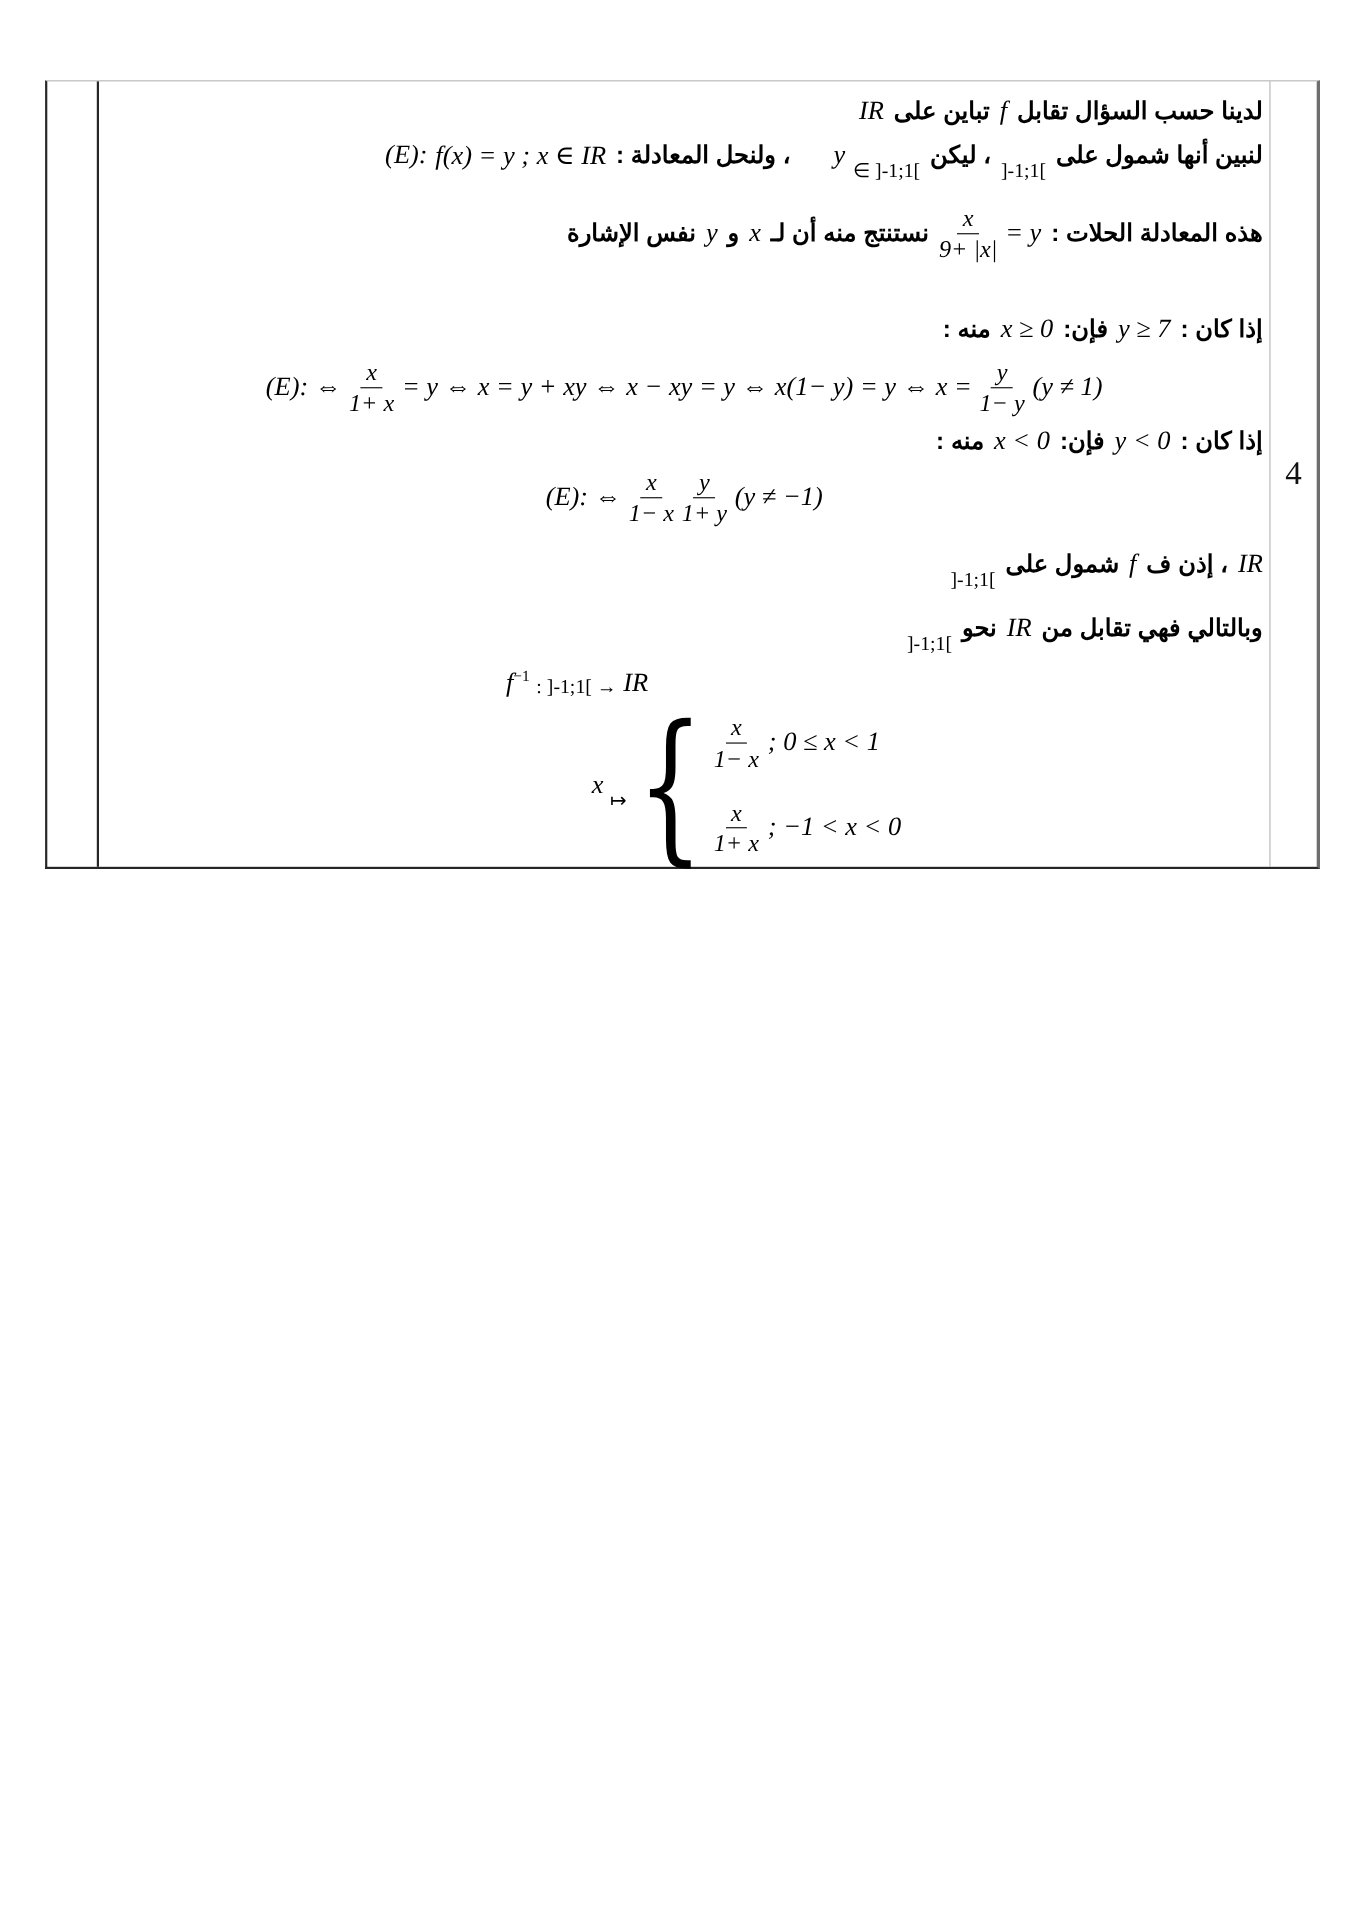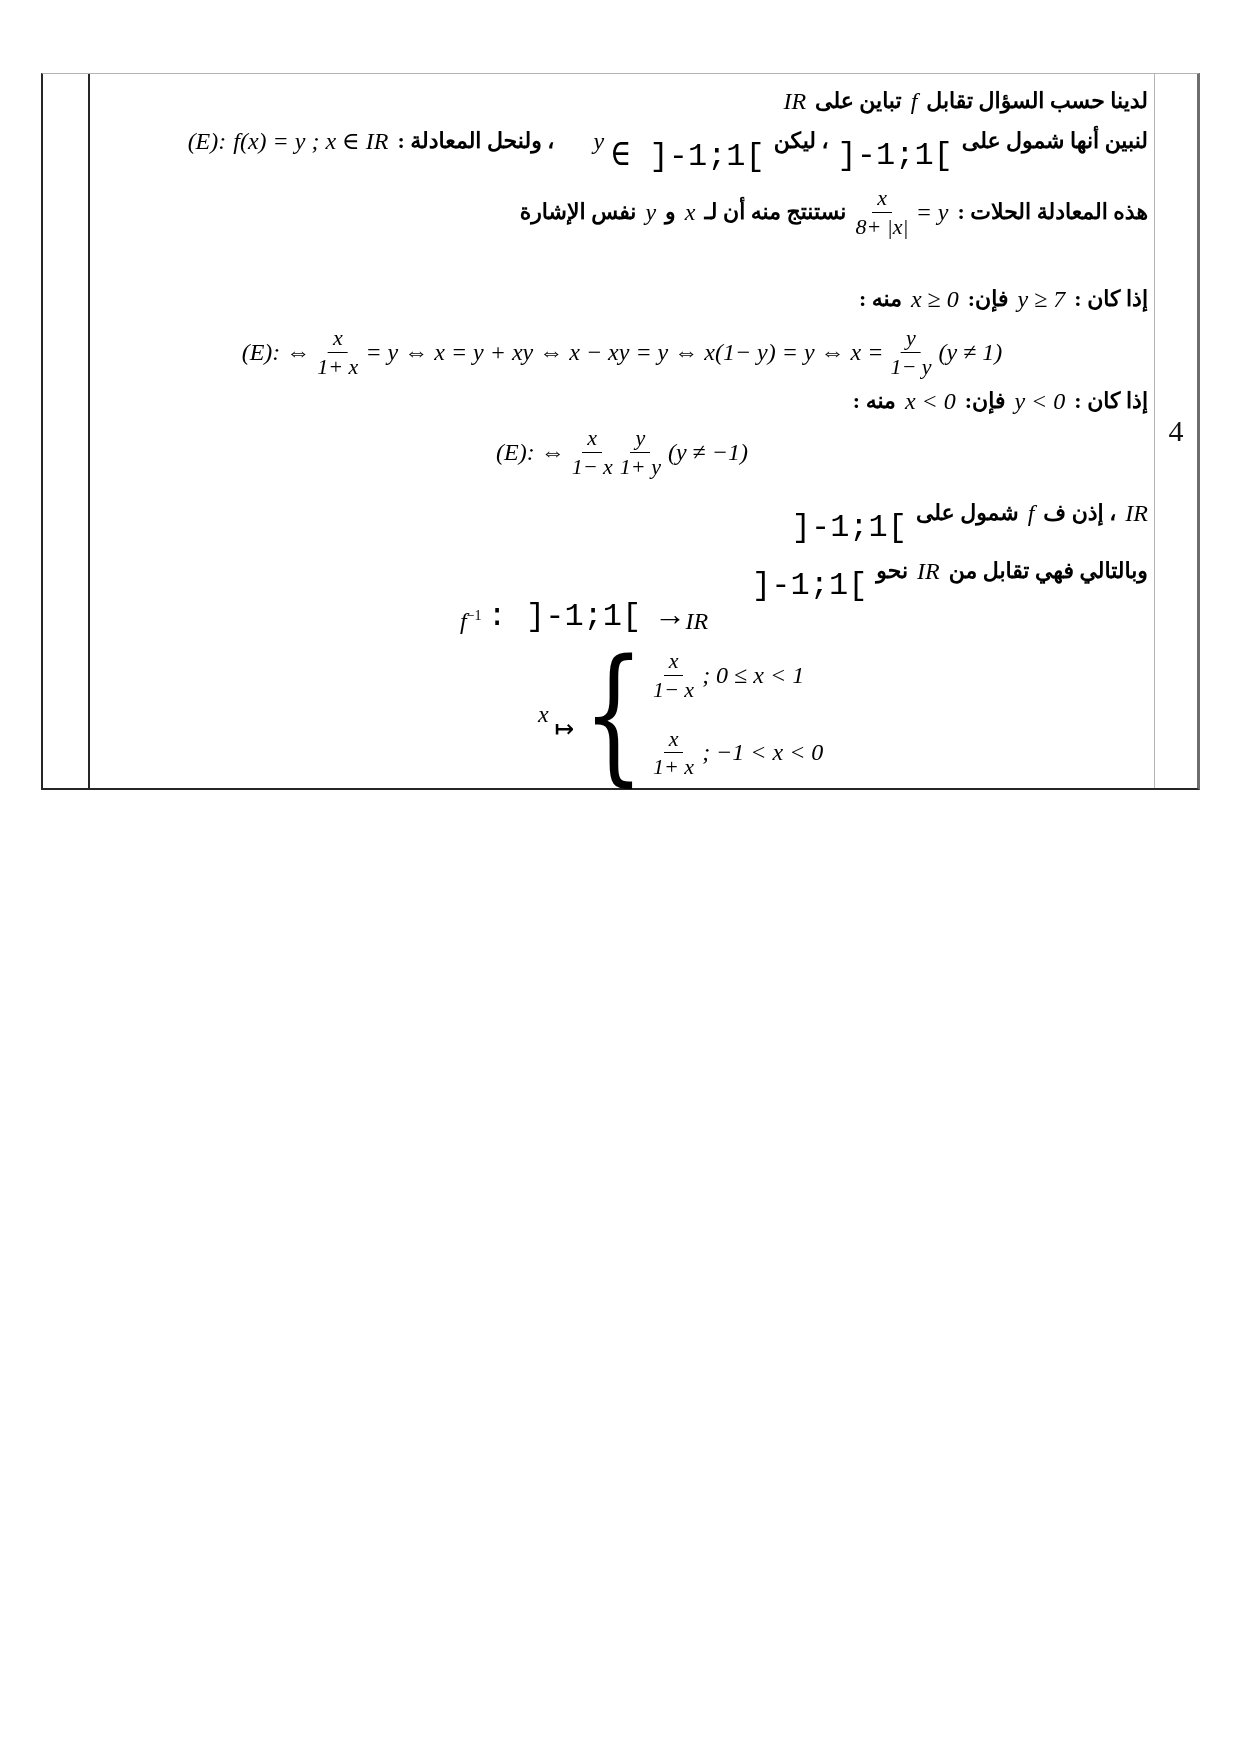--- a/index.html
+++ b/index.html
@@ -14,25 +14,25 @@
   .qnum{font-family:"Liberation Serif","DejaVu Serif",serif;font-size:30px;color:#111;}
   .cell-main{position:absolute;left:47px;right:43px;top:0;bottom:0;}
 
   .line{position:absolute;display:flex;direction:rtl;align-items:center;gap:9px;
         white-space:nowrap;height:34px;}
   .r{right:6px;}
   .eqline{position:absolute;display:flex;direction:ltr;align-items:center;gap:7px;
           white-space:nowrap;left:50%;transform:translateX(-50%);}
   .ltrline{position:absolute;display:flex;direction:ltr;align-items:center;gap:6px;white-space:nowrap;}
 
-  .ar{font-family:Liberation Serif, serif;font-weight:700;font-size:22px;direction:rtl;unicode-bidi:isolate;}
+  .ar{font-family:Liberation Sans, sans-serif;font-weight:700;font-size:22px;direction:rtl;unicode-bidi:isolate;}
   .math{font-family:"Liberation Serif","DejaVu Serif","DejaVu Sans",serif;font-style:italic;
         font-size:24px;direction:ltr;unicode-bidi:isolate;}
-  .mathn{font-family:Liberation Mono, monospace;font-style:normal;
-        font-size:32px;direction:ltr;unicode-bidi:isolate;margin-top:28px;}
+  .mathn{font-family:Liberation Serif, serif;font-style:normal;
+        font-size:18px;direction:ltr;unicode-bidi:isolate;margin-top:28px;}
   .ltrgrp{display:inline-flex;direction:ltr;align-items:center;gap:7px;unicode-bidi:isolate;}
   .gap-lg{margin-inline-start:30px;}
 
   .frac{display:inline-flex;flex-direction:column;align-items:center;direction:ltr;
         font-family:"Liberation Serif","DejaVu Serif","DejaVu Sans",serif;font-style:italic;
         font-size:22px;line-height:1.15;vertical-align:middle;}
   .frac .num{border-bottom:1.5px solid #000;padding:0 5px 1px;}
   .frac .den{padding-top:1px;}
 
   .sup{font-size:14px;vertical-align:9px;font-style:normal;
@@ -76,21 +76,21 @@
           <span class="math">(E):</span>
           <span class="math">f(x) = y ; x ∈ IR</span>
         </span>
       </div>
 
       <div class="line r" style="top:100px;height:76px;">
         <span class="ar">هذه المعادلة الحلات :</span>
         <span class="ltrgrp">
           <span class="frac">
             <span class="num">x</span>
-            <span class="den">8+ |x|</span>
+            <span class="den">9+ |x|</span>
           </span>
           <span class="math">= y</span>
         </span>
         <span class="ar">نستنتج منه أن لـ</span>
         <span class="math">x</span>
         <span class="ar">و</span>
         <span class="math">y</span>
         <span class="ar">نفس الإشارة</span>
       </div>
 

